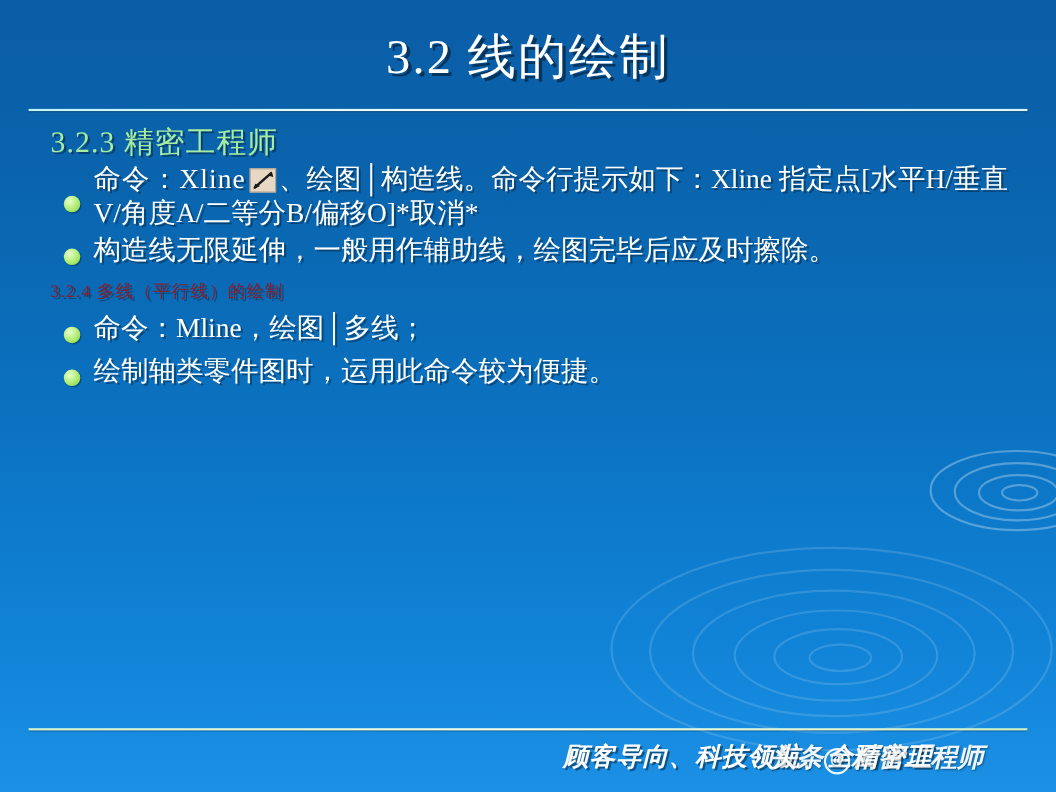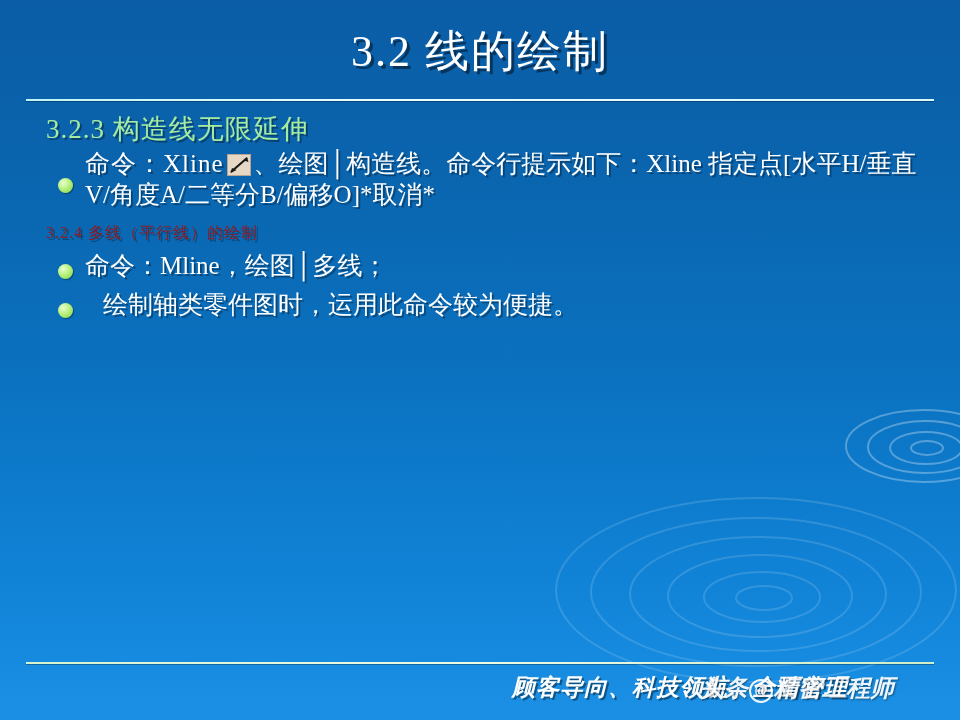--- a/index.html
+++ b/index.html
@@ -188,43 +188,47 @@
         <ellipse cx="401" cy="48" rx="16" ry="7"></ellipse>
       </g>
     </svg>
   </div>
 
   <div class="title">3.2  线的绘制</div>
   <div class="title-divider"></div>
 
   <div class="body">
 
-    <div class="h3">3.2.3  构造线无限延伸</div>
+    <div class="h3">3.2.3  精密工程师</div>
 
     <div class="bullet-row">
       <span class="bullet-dot"></span>
       <div class="bullet-text">
         <span class="mono">命令：Xline</span><span class="xline-icon"><svg width="22" height="20" viewBox="0 0 22 20" xmlns="http://www.w3.org/2000/svg">
               <line x1="3" y1="17" x2="19" y2="3" stroke="#1a1a1a" stroke-width="2.2"></line>
               <polygon points="19,2 20.5,7 15.5,5.5" fill="#1a1a1a"></polygon>
               <polygon points="2.5,18 4,13 8.5,15" fill="#1a1a1a"></polygon>
             </svg></span><span>、绘图│构造线。命令行提示如下：Xline 指定点[水平H/垂直V/角度A/二等分B/偏移O]*取消*</span>
       </div>
     </div>
 
+    <div class="bullet-row">
+      <span class="bullet-dot"></span>
+      <div class="bullet-text">构造线无限延伸，一般用作辅助线，绘图完毕后应及时擦除。</div>
+    </div>
 
     <div class="h3 red">3.2.4  多线（平行线）的绘制</div>
 
     <div class="bullet-row">
       <span class="bullet-dot"></span>
       <div class="bullet-text">命令：Mline，绘图│多线；</div>
     </div>
 
 
-    <div class="bullet-row" style="margin-top:8px;gap:18px;">
+    <div class="bullet-row" style="margin-top:8px;">
       <span class="bullet-dot"></span>
       <div class="bullet-text">绘制轴类零件图时，运用此命令较为便捷。</div>
     </div>
 
   </div>
 
   <div class="footer-divider"></div>
   <div class="footer-text">顾客导向、科技领航、全面管理</div>
   <div class="watermark"><span>头条</span><span class="wm-at">@</span><span>精密工程师</span></div>
 

